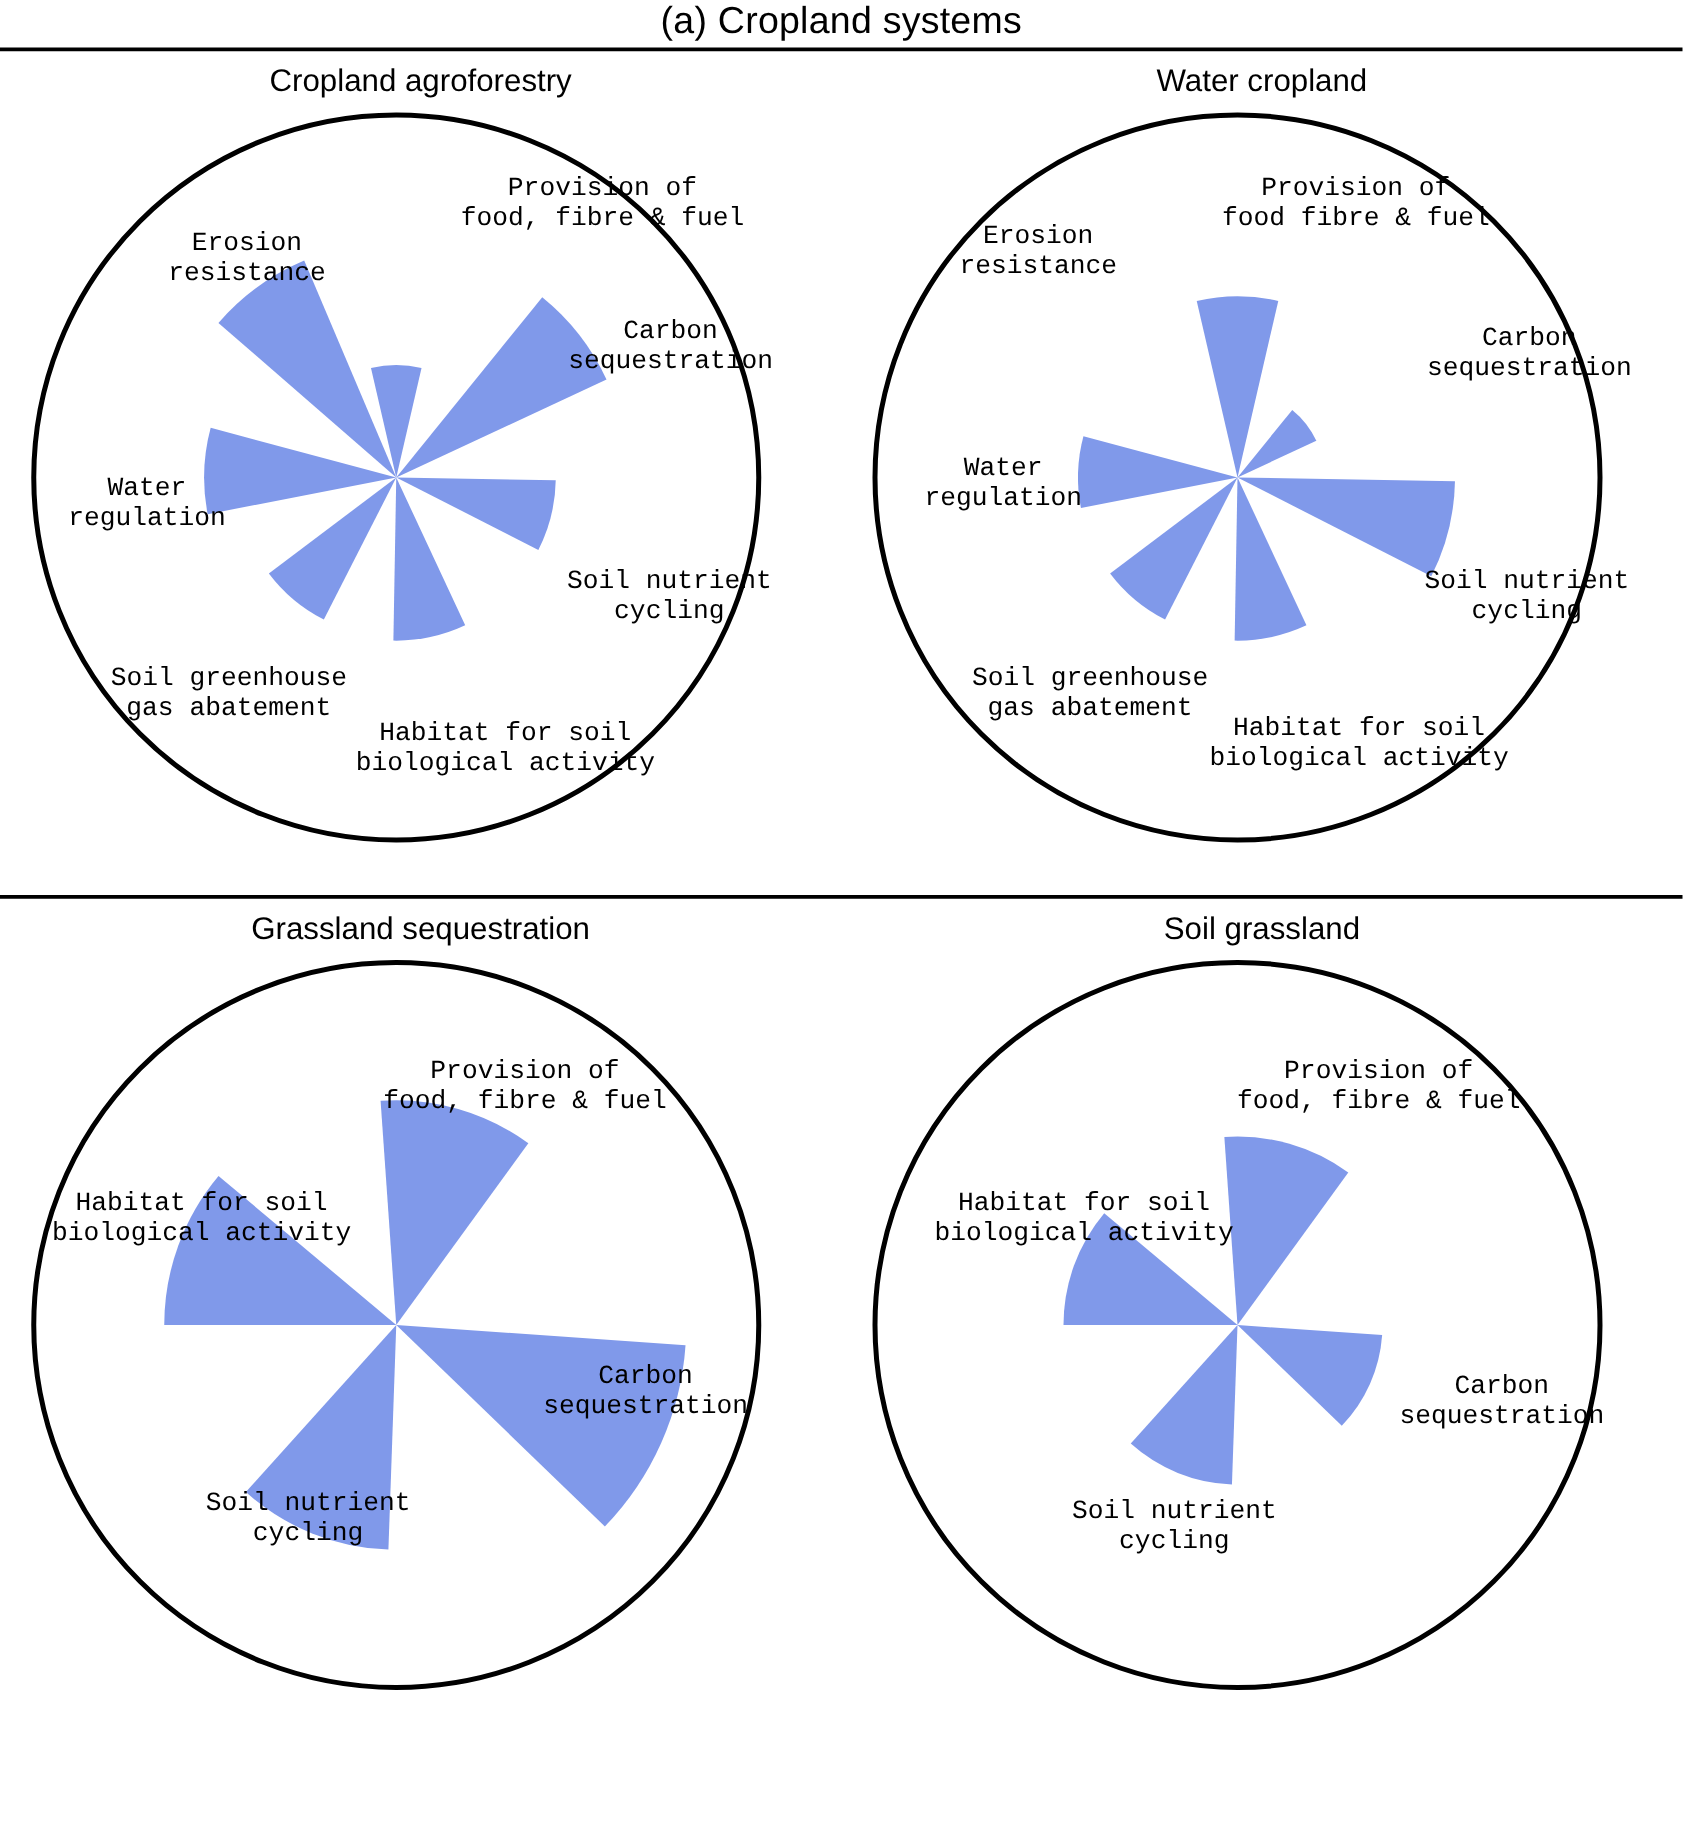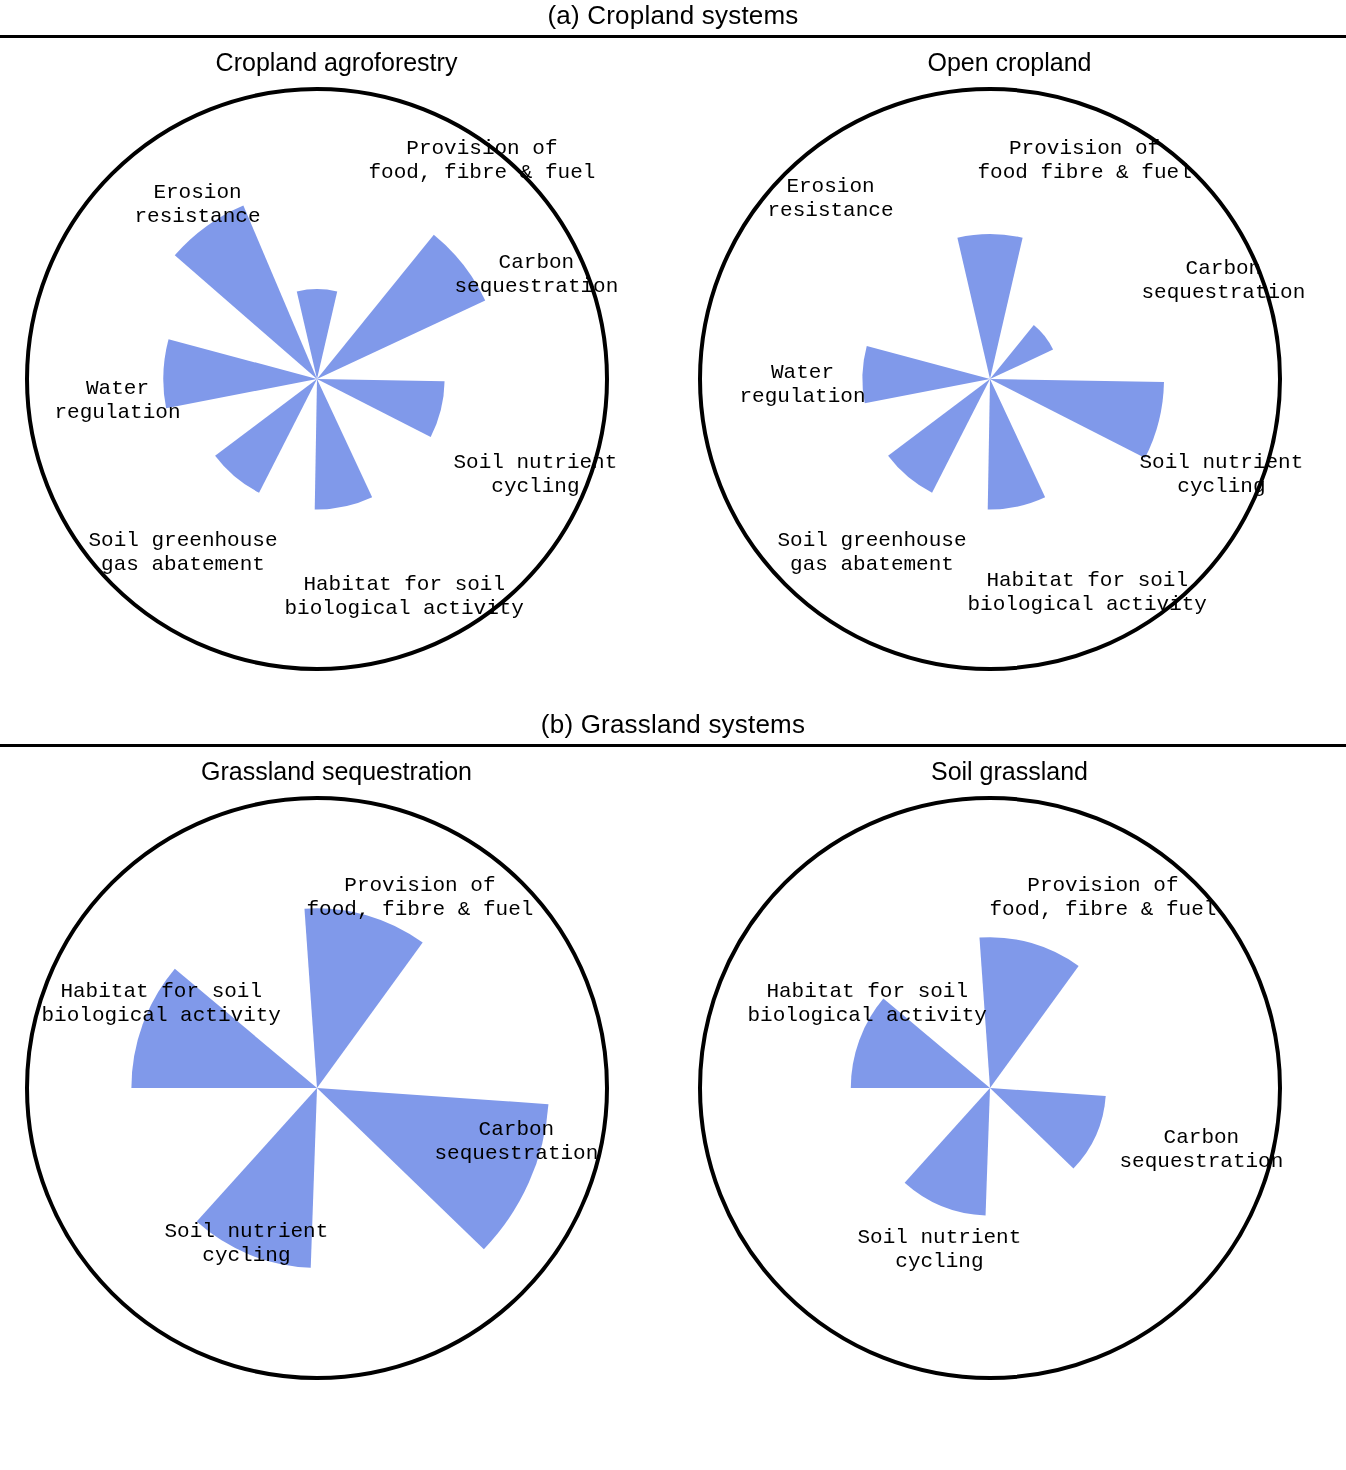--- a/index.html
+++ b/index.html
@@ -10,21 +10,21 @@
   body {
     width: 1346px;
     height: 1470px;
     font-family: "Liberation Sans", sans-serif;
     color: #000000;
     position: relative;
     overflow: hidden;
   }
   .panel-title {
     text-align: center;
-    font-size: 26px;
+    font-size: 30px;
     font-weight: 400;
     letter-spacing: 0.2px;
   }
   .rule {
     border: none;
     border-top: 3px solid #000;
     margin: 4px 0 0 0;
     width: 100%;
   }
   .section {
@@ -103,21 +103,21 @@
           <div class="lbl" style="left: 268px; top: 494px;">Habitat for soil
 biological activity</div>
           <div class="lbl" style="left: 437px; top: 372px;">Soil nutrient
 cycling</div>
           <div class="lbl" style="left: 438px; top: 172px;">Carbon
 sequestration</div>
         </div>
     </div>
 
     <div class="chart-cell">
-      <div class="chart-subtitle">Open cropland</div>
+      <div class="chart-subtitle">Water cropland</div>
       <div class="rose-wrap">
           <svg class="rose-svg" width="640" height="640" viewBox="0 0 640 640">
             <circle cx="300" cy="300" r="290" fill="none" stroke="#000000" stroke-width="4"></circle>
             <path d="M 300 300 L 332.62 158.72 A 145 145 0 0 0 267.38 158.72 Z" fill="#8099EA"></path>
             <path d="M 300 300 L 363.08 270.59 A 69.6 69.6 0 0 0 343.80 245.91 Z" fill="#8099EA"></path>
             <path d="M 300 300 L 455.04 378.99 A 174 174 0 0 0 473.97 303.04 Z" fill="#8099EA"></path>
             <path d="M 300 300 L 297.72 430.48 A 130.5 130.5 0 0 0 355.15 418.27 Z" fill="#8099EA"></path>
             <path d="M 300 300 L 198.09 376.79 A 127.6 127.6 0 0 0 242.07 413.69 Z" fill="#8099EA"></path>
             <path d="M 300 300 L 176.75 266.97 A 127.6 127.6 0 0 0 174.74 324.35 Z" fill="#8099EA"></path>
           </svg>
@@ -135,21 +135,20 @@
 cycling</div>
           <div class="lbl" style="left: 452px; top: 178px;">Carbon
 sequestration</div>
         </div>
     </div>
 
   </div>
 </div>
 
 <div class="section">
-  <div class="panel-title">(b) Grassland systems</div>
   <hr class="rule">
   <div class="charts-row">
 
     <div class="chart-cell">
       <div class="chart-subtitle">Grassland sequestration</div>
       <div class="rose-wrap">
           <svg class="rose-svg" width="640" height="640" viewBox="0 0 640 640">
             <circle cx="300" cy="300" r="290" fill="none" stroke="#000000" stroke-width="4"></circle>
             <path d="M 300 300 L 405.68 154.54 A 179.8 179.8 0 0 0 287.46 120.64 Z" fill="#8099EA"></path>
             <path d="M 300 300 L 466.89 461.16 A 232 232 0 0 0 531.43 316.18 Z" fill="#8099EA"></path>

